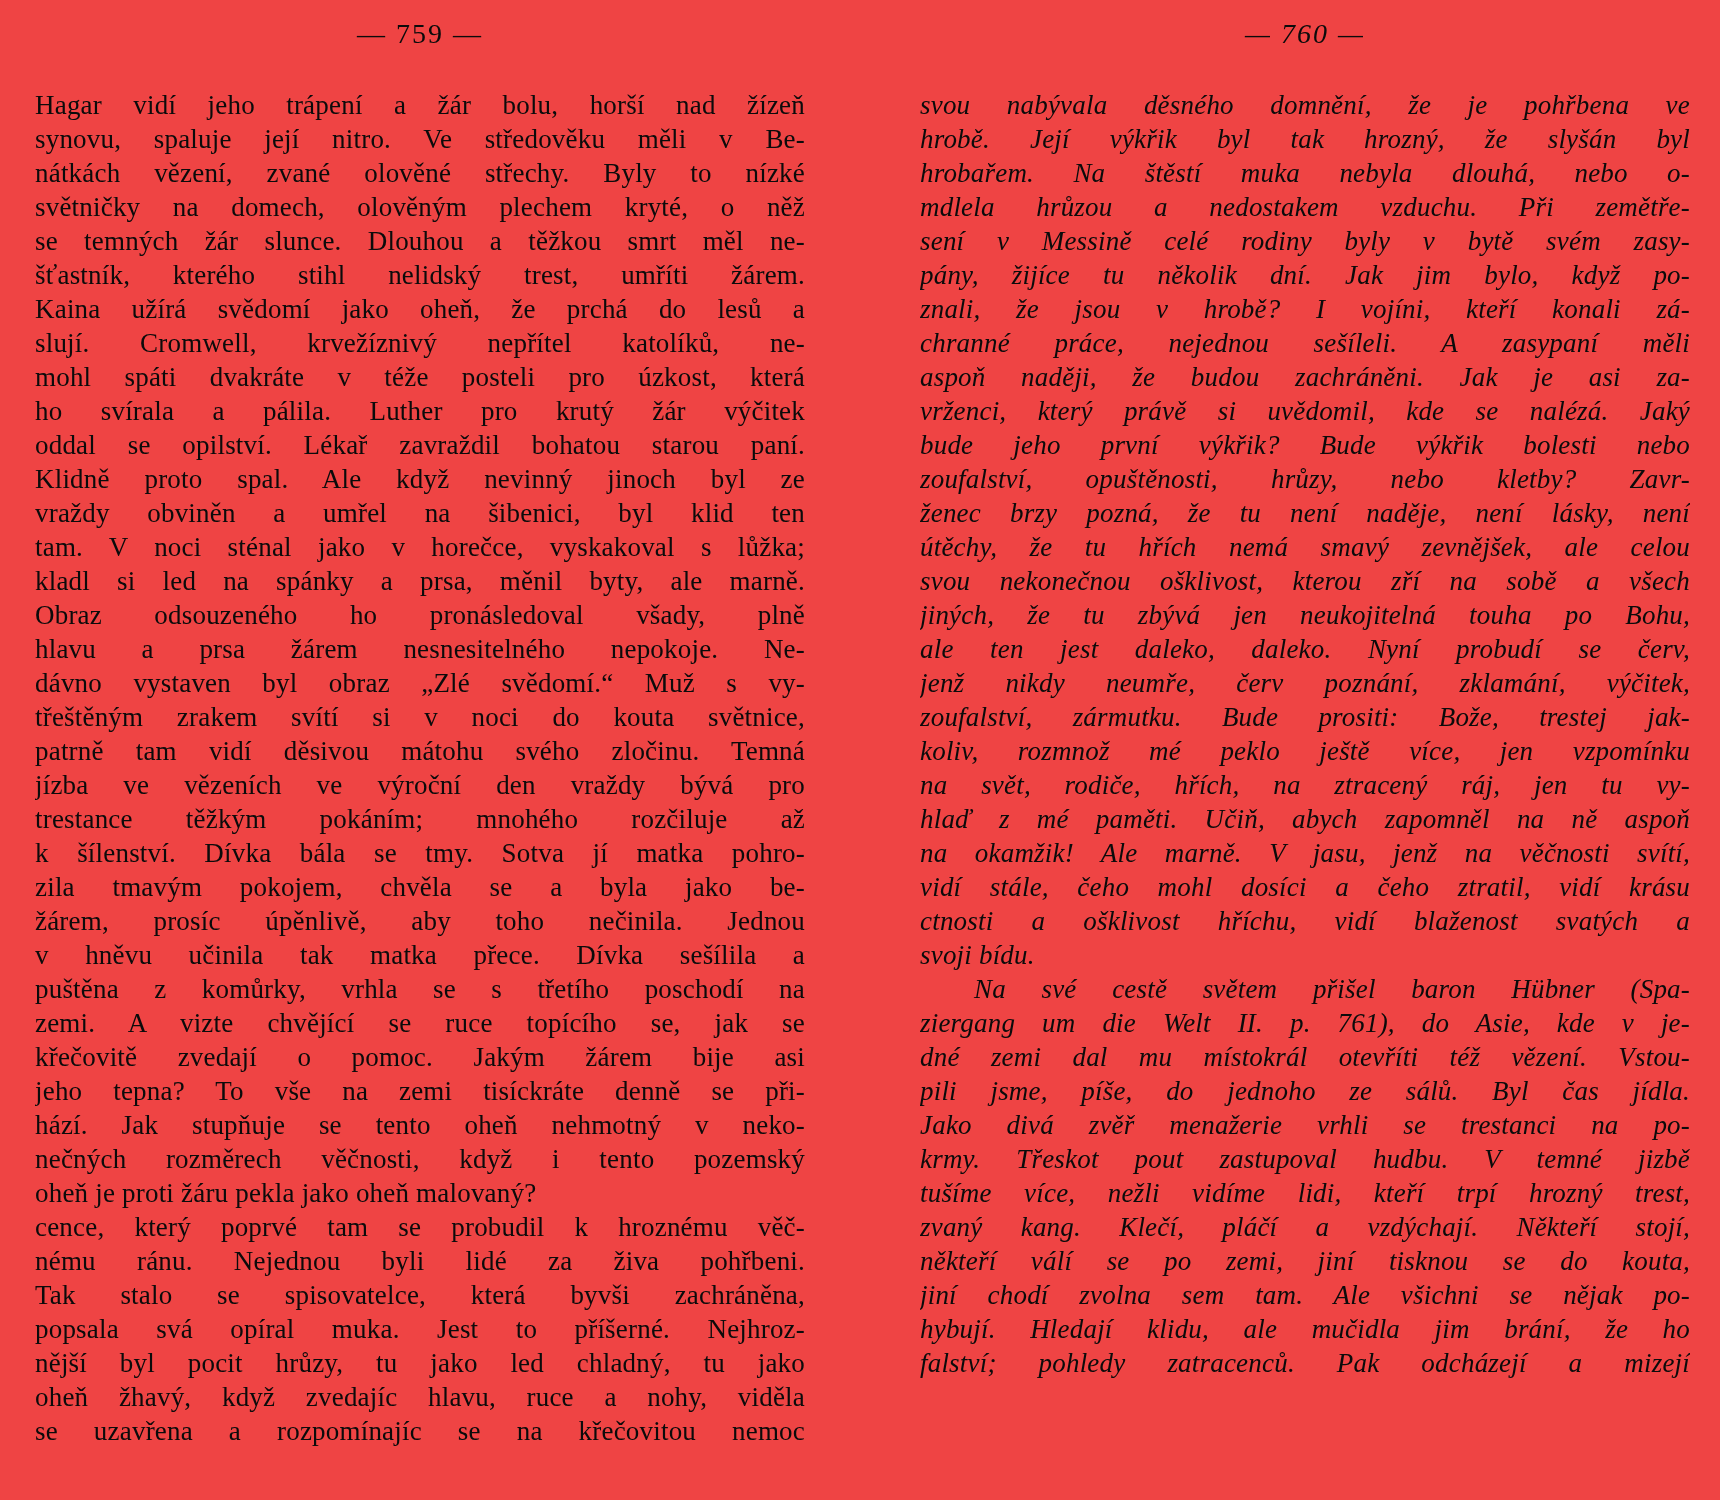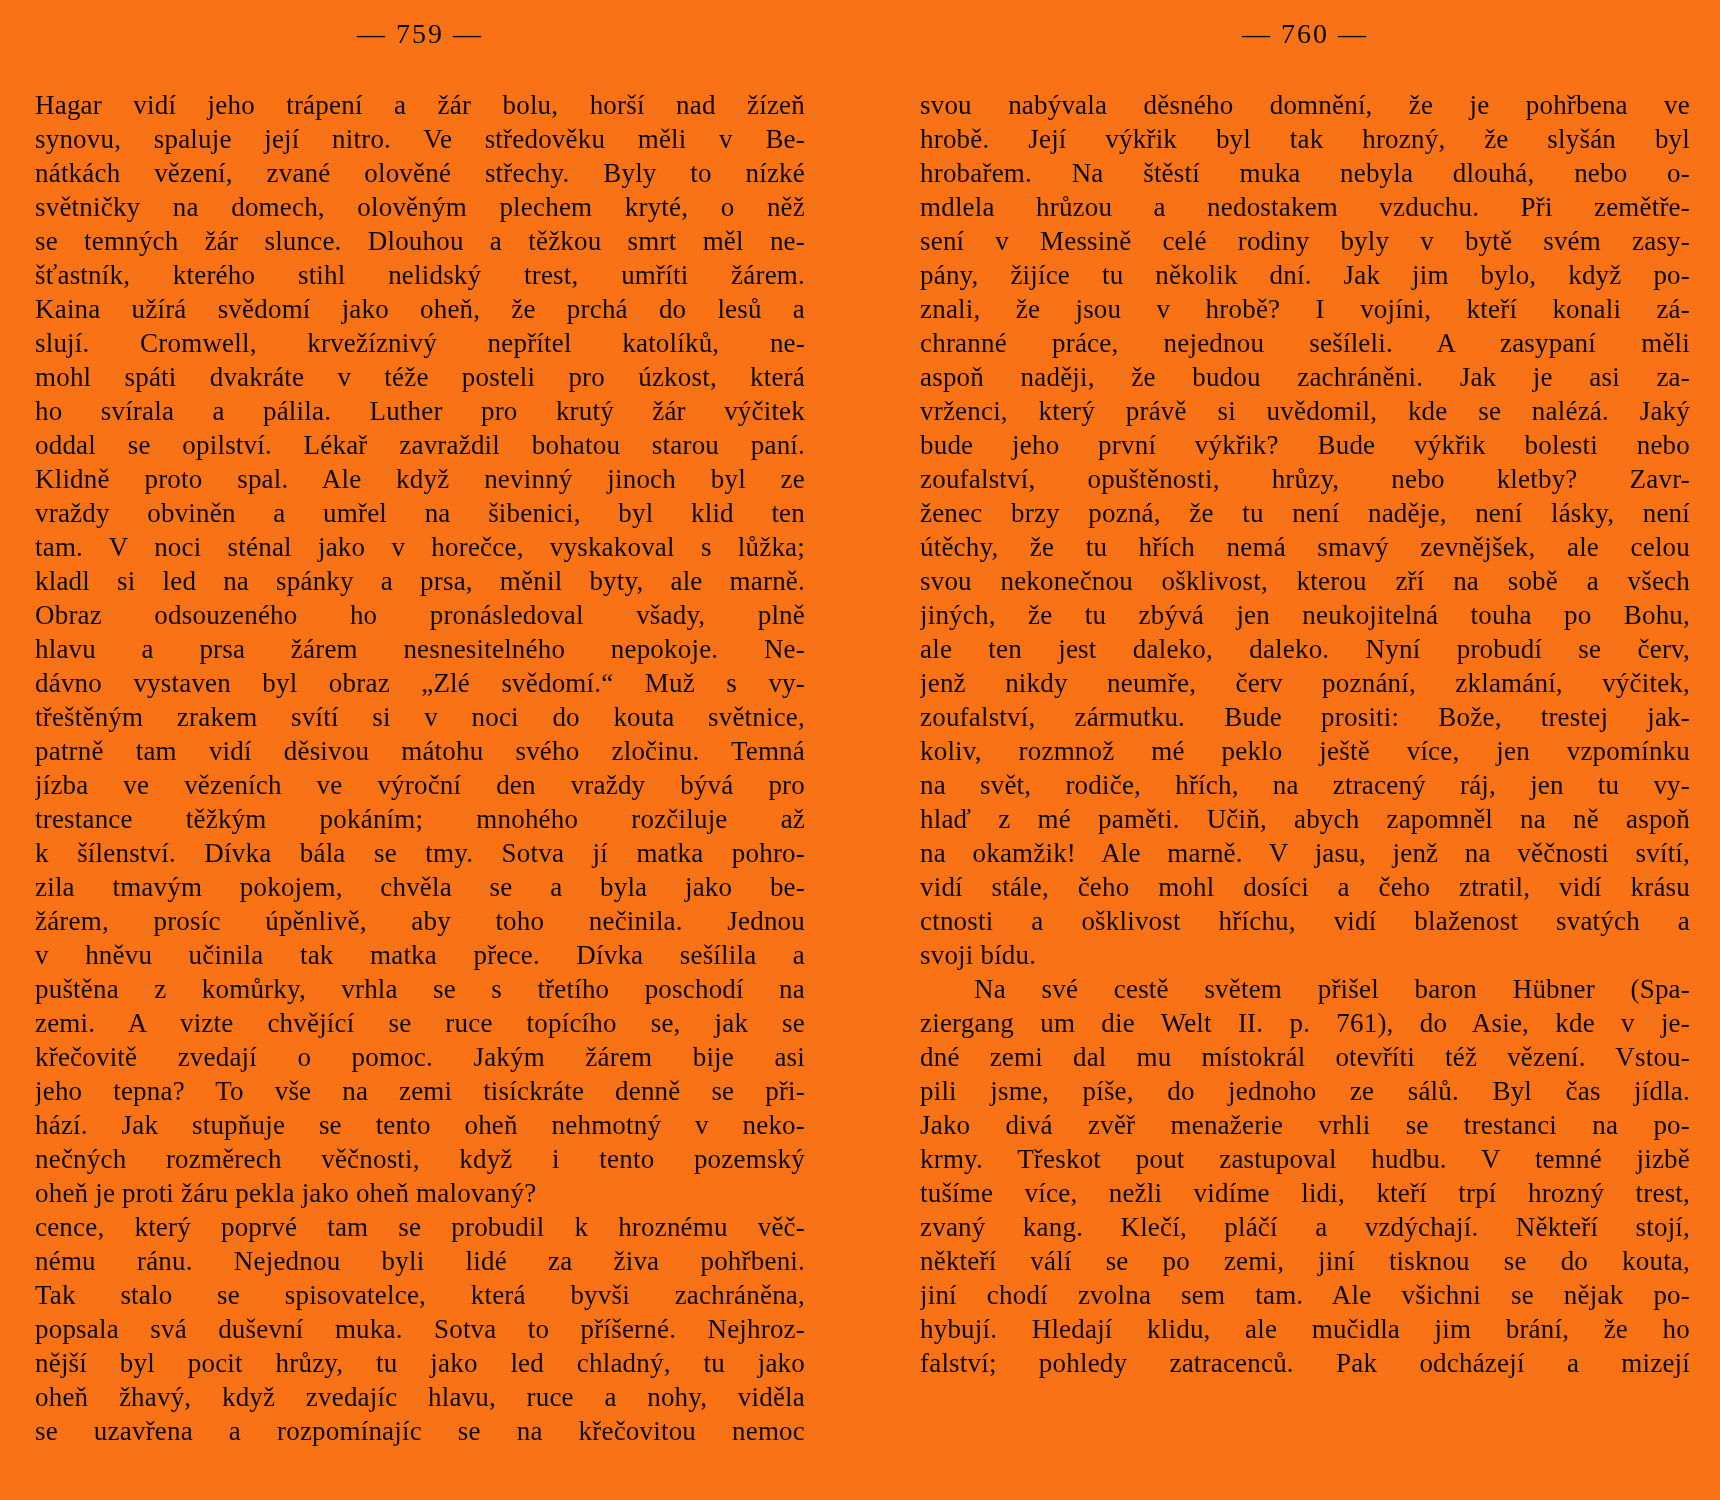--- a/index.html
+++ b/index.html
@@ -4,32 +4,32 @@
 <style>
   html, body {
     margin: 0;
     padding: 0;
     background: #e8e8e8;
   }
   .scan-page {
     position: relative;
     width: 1720px;
     height: 1500px;
-    background: #f97316;
+    background: #ef4444;
     color: #0b0b0b;
     font-family: "Liberation Serif", "DejaVu Serif", serif;
     overflow: hidden;
   }
   .column {
     position: absolute;
     top: 0;
     height: 100%;
   }
   .column.left  { left: 35px;  width: 770px; }
-  .column.right { left: 920px; width: 770px; }
+  .column.right { left: 920px; width: 770px; font-style: italic; }
   .page-number {
     position: absolute;
     top: 18px;
     left: 0;
     width: 100%;
     text-align: center;
     font-size: 28px;
     letter-spacing: 2px;
     white-space: nowrap;
   }
@@ -94,21 +94,21 @@
         <div class="line">puštěna z komůrky, vrhla se s třetího poschodí na</div>
         <div class="line">zemi. A vizte chvějící se ruce topícího se, jak se</div>
         <div class="line">křečovitě zvedají o pomoc. Jakým žárem bije asi</div>
         <div class="line">jeho tepna? To vše na zemi tisíckráte denně se při-</div>
         <div class="line">hází. Jak stupňuje se tento oheň nehmotný v neko-</div>
         <div class="line">nečných rozměrech věčnosti, když i tento pozemský</div>
         <div class="line para-end">oheň je proti žáru pekla jako oheň malovaný?</div>
         <div class="line">cence, který poprvé tam se probudil k hroznému věč-</div>
         <div class="line">nému ránu. Nejednou byli lidé za živa pohřbeni.</div>
         <div class="line">Tak stalo se spisovatelce, která byvši zachráněna,</div>
-        <div class="line">popsala svá duševní muka. Sotva to příšerné. Nejhroz-</div>
+        <div class="line">popsala svá opíral muka. Jest to příšerné. Nejhroz-</div>
         <div class="line">nější byl pocit hrůzy, tu jako led chladný, tu jako</div>
         <div class="line">oheň žhavý, když zvedajíc hlavu, ruce a nohy, viděla</div>
         <div class="line">se uzavřena a rozpomínajíc se na křečovitou nemoc</div>
       </div>
   </div>
 
   <div class="column right">
     <div class="page-number">— 760 —</div>
     <div class="text-block">
         <div class="line">svou nabývala děsného domnění, že je pohřbena ve</div>

